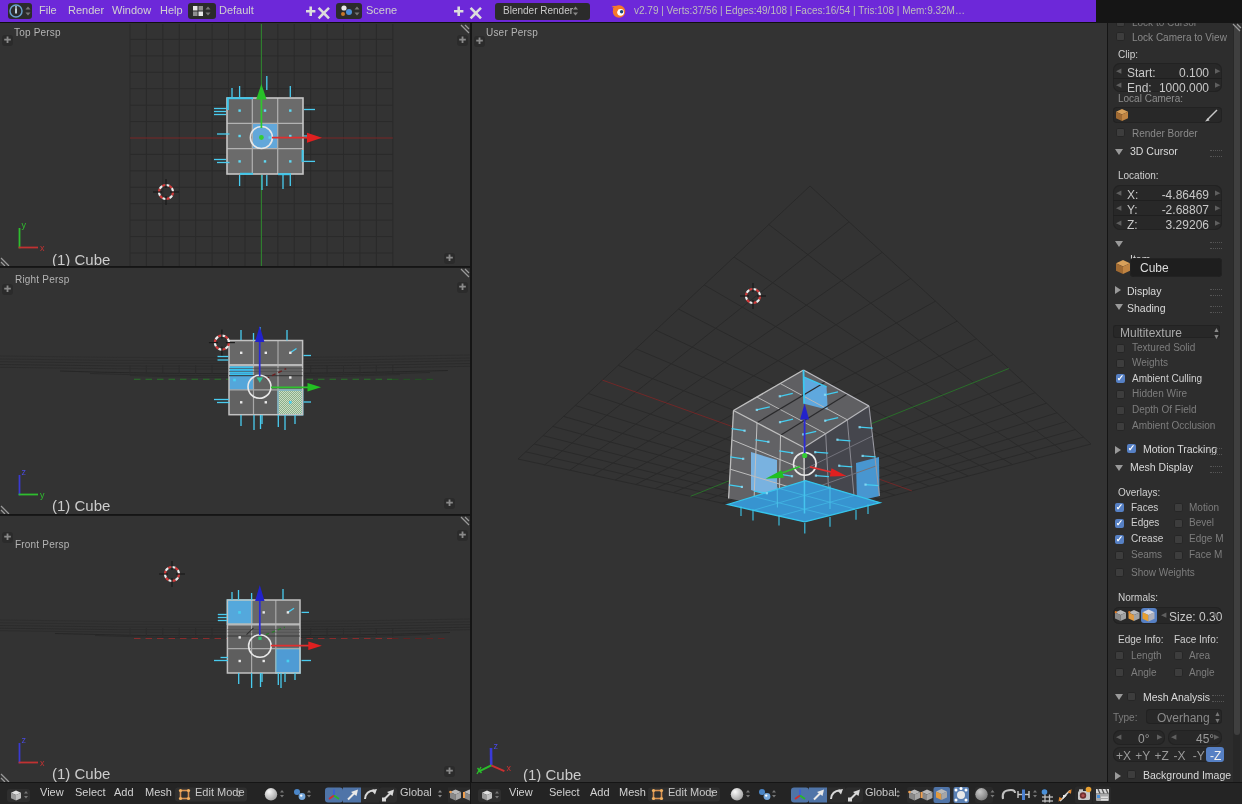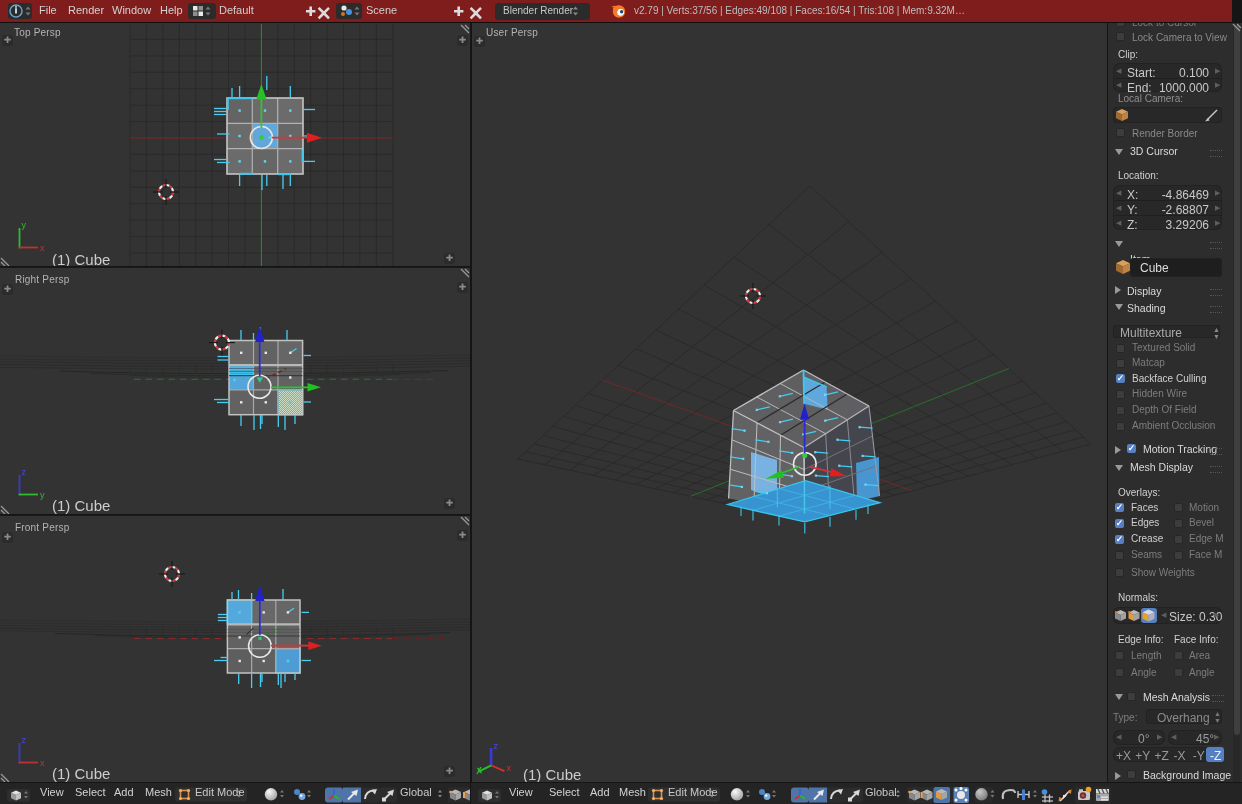--- a/index.html
+++ b/index.html
@@ -1,18 +1,18 @@
 <!DOCTYPE html>
 <html><head><meta charset="utf-8">
 <style>
 html,body{margin:0;padding:0;background:#151515;}
 body{width:1242px;height:804px;position:relative;overflow:hidden;
   font-family:"Liberation Sans",sans-serif;-webkit-font-smoothing:antialiased;}
 .abs{position:absolute;}
-#tophdr{left:0;top:0;width:1232px;height:22px;background:#7f1d1d;border-bottom:1px solid #101010;}
+#tophdr{left:0;top:0;width:1096px;height:22px;background:#6d28d9;border-bottom:1px solid #101010;}
 .vp{background:#333333;overflow:hidden;}
 #vpT{left:0;top:23px;width:470px;height:243px;}
 #vpR{left:0;top:267px;width:470px;height:247px;}
 #vpF{left:0;top:515px;width:470px;height:267px;}
 #vpU{left:472px;top:23px;width:635px;height:759px;}
 #npanel{left:1108px;top:23px;width:134px;height:759px;background:#2d2d2d;overflow:hidden;}
 #bhL{left:0;top:783px;width:470px;height:21px;background:#242424;}
 #bhR{left:471px;top:783px;width:771px;height:21px;background:#242424;}
 .vplabel{position:absolute;font-size:10px;color:#b4b4b4;letter-spacing:0.2px;}
 .cubelabel{position:absolute;font-size:15px;color:#cccccc;}
@@ -428,21 +428,21 @@
 <text x="21.5" y="743" font-size="9" fill="#4a4ae0" font-family="Liberation Sans">z</text>
 <text x="40" y="766" font-size="9" fill="#c03232" font-family="Liberation Sans">x</text>
 <g stroke="#9a9a9a" stroke-width="1.3">
           <line x1="461" y1="517" x2="469" y2="525"></line>
           <line x1="465" y1="517" x2="469" y2="521"></line>
           <line x1="1" y1="774" x2="9" y2="782"></line>
           <line x1="1" y1="778" x2="5" y2="782"></line>
         </g>
 </g>
     </svg>
-<span class="vplabel" style="left:15px;top:7px">Front Persp</span>
+<span class="vplabel" style="left:15px;top:24px">Front Persp</span>
 <span class="cubelabel" style="left:52px;top:250px">(1) Cube</span>
 <span class="plus" style="left:2px;top:17px">✚</span>
     <span class="plus" style="left:457px;top:15px">✚</span>
     <span class="plus" style="left:444px;top:251px">✚</span>
 </div>
 <div class="abs vp" id="vpU">
 <svg width="635" height="759">
       <g transform="translate(-472,-23)">
 <g stroke="#2a2a2a" stroke-width="1">
           <line x1="518.0" y1="459.0" x2="810.0" y2="186.0"></line>
@@ -686,23 +686,23 @@
 <span class="grip" style="left:102px;top:266px"></span>
 <span class="tri-d" style="left:7px;top:281px"></span>
 <span class="hdt" style="left:19px;top:279px;">Shading</span>
 <span class="grip" style="left:102px;top:283px"></span>
 <span class="slider" style="left:5px;top:302px;width:107px;height:13px;border-radius:3px"></span>
 <span class="sv" style="left:12px;top:303px;color:#aaaaaa;">Multitexture</span>
 <span class="ar" style="left:105px;top:302.5px;font-size:7px;color:#888">▲<br>▼</span>
 <span class="cb" style="left:8px;top:320.5px"></span>
 <span class="lb dim" style="left:24px;top:319.0px;">Textured Solid</span>
 <span class="cb" style="left:8px;top:335.5px"></span>
-<span class="lb dim" style="left:24px;top:334.0px;">Matcap</span>
+<span class="lb dim" style="left:24px;top:334.0px;">Weights</span>
 <span class="cbk" style="left:8px;top:351px">✓</span>
-<span class="lb" style="left:24px;top:349.5px;">Backface Culling</span>
+<span class="lb" style="left:24px;top:349.5px;">Ambient Culling</span>
 <span class="cb" style="left:8px;top:366.5px"></span>
 <span class="lb dim" style="left:24px;top:365.0px;">Hidden Wire</span>
 <span class="cb" style="left:8px;top:382.5px"></span>
 <span class="lb dim" style="left:24px;top:381.0px;">Depth Of Field</span>
 <span class="cb" style="left:8px;top:398.5px"></span>
 <span class="lb dim" style="left:24px;top:397.0px;">Ambient Occlusion</span>
 <span class="tri-r" style="left:7px;top:423px"></span>
 <span class="cbk" style="left:19px;top:421px">✓</span>
 <span class="hdt" style="left:35px;top:420px;">Motion Tracking</span>
 <span class="grip" style="left:102px;top:425px"></span>

